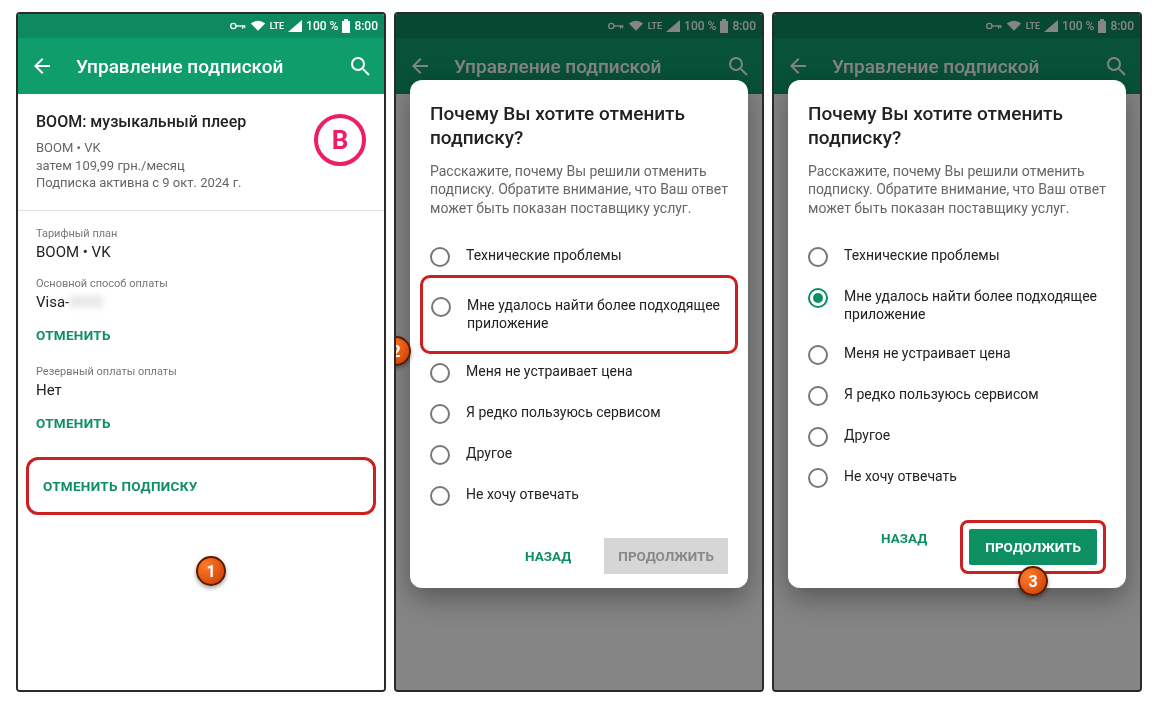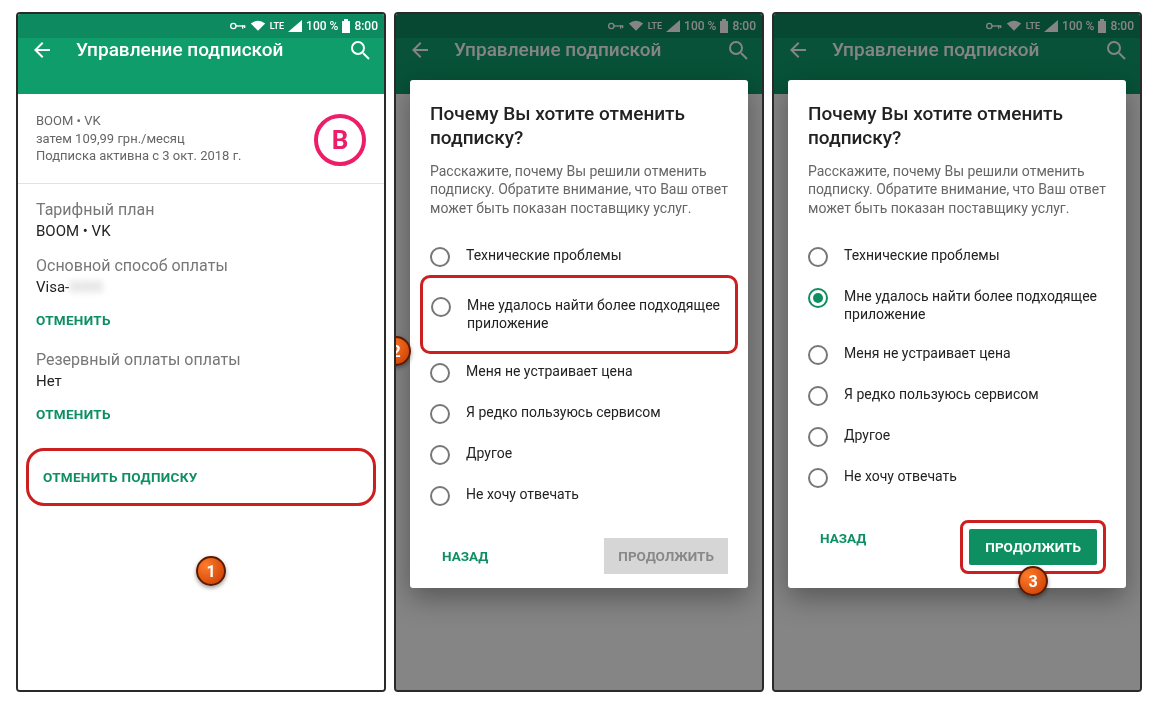--- a/index.html
+++ b/index.html
@@ -34,61 +34,61 @@
     padding: 0 6px;
     gap: 4px;
     font-weight: 500;
   }
   .status-bar .ic { display:inline-flex; align-items:center; }
   .app-bar {
     height: 56px;
     background: #0f9d6b;
     color: #fff;
     display: flex;
-    align-items: flex-start;
+    align-items: center;
     padding: 0 12px;
     gap: 22px;
   }
   .app-bar .title { font-size: 19px; font-weight: 500; flex:1; }
   .app-bar .back, .app-bar .search { width:24px; height:24px; fill:#fff; }
   .content { flex:1; background:#fff; padding:18px 18px 0 18px; font-size:14px; color:#333; overflow:hidden;}
   .app-header { position:relative; padding-bottom:18px; }
   .app-title { font-size:16px; font-weight:500; color:#222; margin-bottom:8px; }
   .small { color:#666; font-size:13px; line-height:1.35; }
   .app-icon {
     position:absolute; right:0; top:2px; width:52px; height:52px; border-radius:50%;
     border:4px solid #ec1e68; display:flex; align-items:center; justify-content:center;
     color:#ec1e68; font-weight:700; font-size:26px;
   }
   .sep { border-top:1px solid #e2e2e2; margin:0 -18px 16px -18px; }
-  .section-label { color:#777; font-size:16px; margin-bottom:3px; }
+  .section-label { color:#777; font-size:11px; margin-bottom:3px; }
   .section-val { color:#222; font-size:15px; margin-bottom:16px; }
   .link { color:#0e8f62; font-weight:700; font-size:13.5px; letter-spacing:.3px; margin-bottom:22px; display:inline-block;}
   .cancel-row {
-    border:3px solid #cc1f1f; border-radius:18px; padding:18px 14px; margin:4px -10px 8px -10px;
+    border:3px solid #cc1f1f; border-radius:12px; padding:18px 14px; margin:4px -10px 8px -10px;
   }
   .cancel-row .link { margin-bottom:0; }
 
   .scrim { position:absolute; inset:0; background:rgba(0,0,0,.48); }
   .dialog {
     position:absolute; left:14px; right:14px; top:66px;
-    background:#fff; border-radius:3px; padding:22px 20px 14px 20px;
+    background:#fff; border-radius:12px; padding:22px 20px 14px 20px;
     box-shadow:0 10px 28px rgba(0,0,0,.35);
   }
   .dlg-title { font-size:19px; font-weight:500; color:#222; line-height:1.25; margin-bottom:12px; }
   .dlg-sub { color:#666; font-size:14px; line-height:1.35; margin-bottom:18px; }
   .option { display:flex; align-items:flex-start; gap:16px; padding:10px 0; font-size:14px; color:#222; line-height:1.3;}
   .radio {
     width:20px; height:20px; border:2px solid #777; border-radius:50%; flex:none; margin-top:1px;
     display:flex; align-items:center; justify-content:center;
   }
   .radio.selected { border-color:#0e8f62; }
   .radio.selected::after { content:""; width:10px; height:10px; border-radius:50%; background:#0e8f62; }
   .highlight-opt { border:3px solid #cc1f1f; border-radius:10px; padding:8px 8px; margin:-2px -10px; }
-  .dlg-actions { display:flex; justify-content:space-between; gap:4px; margin-top:22px; }
+  .dlg-actions { display:flex; justify-content:flex-end; gap:21px; margin-top:22px; }
   .btn-flat { text-transform:uppercase; font-weight:700; font-size:13.5px; color:#0e8f62; padding:10px 12px; }
   .btn-disabled { background:#d6d6d6; color:#888; padding:10px 14px; font-weight:700; font-size:13.5px; text-transform:uppercase;}
   .btn-primary { background:#0e8f62; color:#fff; padding:10px 16px; font-weight:700; font-size:13.5px; text-transform:uppercase; border-radius:2px;}
   .btn-highlight { border:3px solid #cc1f1f; border-radius:8px; padding:6px; display:flex; }
 
   .marker {
     position:absolute; width:30px; height:30px; border-radius:50%;
     background:radial-gradient(circle at 30% 30%, #ff7b2a, #c63a00);
     border:2px solid #5a1a00; color:#fff; font-weight:700; font-size:16px;
     display:flex; align-items:center; justify-content:center;
@@ -134,23 +134,24 @@
         <path d="M20 11H7.8l5.6-5.6L12 4l-8 8 8 8 1.4-1.4L7.8 13H20z" fill="#fff"></path>
       </svg>
     <div class="title">Управление подпиской</div>
     <svg class="search" viewBox="0 0 24 24">
         <circle cx="10" cy="10" r="6" fill="none" stroke="#fff" stroke-width="2"></circle>
         <line x1="15" y1="15" x2="21" y2="21" stroke="#fff" stroke-width="2"></line>
       </svg>
   </div>
   <div class="content">
     <div class="app-header">
+      <div class="app-title">BOOM: музыкальный плеер</div>
       <div class="small">BOOM • VK</div>
       <div class="small">затем 109,99 грн./месяц</div>
-      <div class="small">Подписка активна с 3 окт. 2018 г.</div>
+      <div class="small">Подписка активна с 9 окт. 2024 г.</div>
       <div class="app-icon">B</div>
     </div>
     <div class="sep"></div>
     <div class="section-label">Тарифный план</div>
     <div class="section-val">BOOM • VK</div>
     <div class="section-label">Основной способ оплаты</div>
     <div class="section-val"><span>Visa-</span><span class="blur">0000</span></div>
     <span class="link">ОТМЕНИТЬ</span>
     <div class="section-label">Резервный оплаты оплаты</div>
     <div class="section-val">Нет</div>

